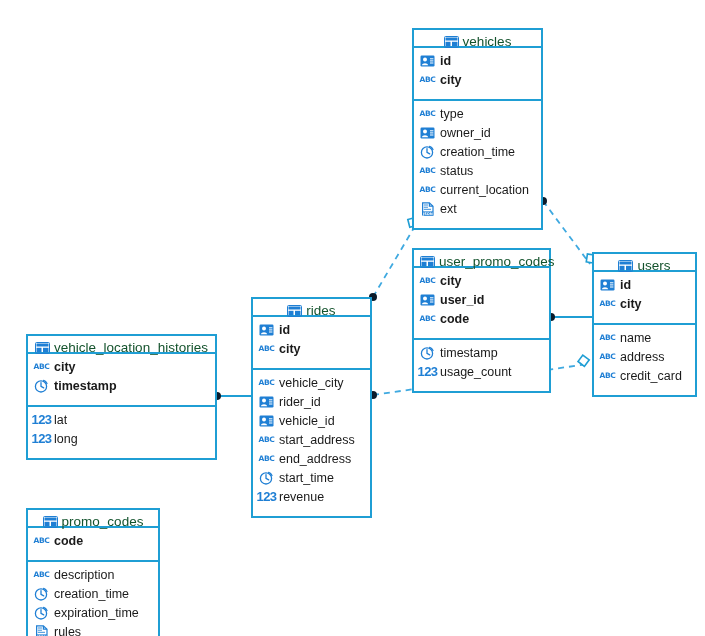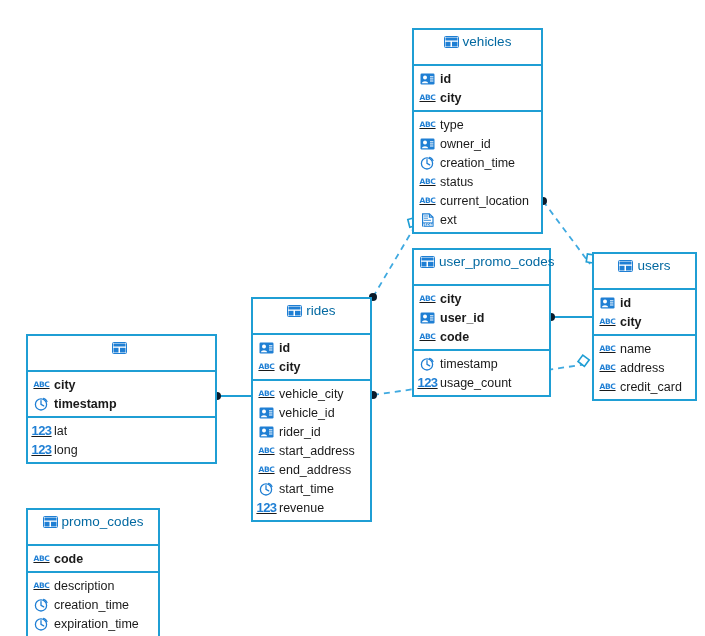--- a/index.html
+++ b/index.html
@@ -27,37 +27,37 @@
   }
   .entity {
     position: absolute;
     box-sizing: border-box;
     border: 2px solid #1f9ed4;
     background: #ffffff;
     z-index: 5;
   }
   .entity-header {
     box-sizing: border-box;
-    height: 36px;
+    height: 18px;
     line-height: 23px;
     text-align: center;
     font-size: 13.5px;
-    color: #0369a1;
+    color: #14532d;
     border-bottom: 2px solid #1f9ed4;
     background: #ffffff;
     white-space: nowrap;
     padding: 0 6px;
   }
   .entity-header .tbl-icon {
     display: inline-block;
     vertical-align: -2px;
     margin-right: 4px;
   }
   .section {
-    padding: 3px 0 3px 0;
+    padding: 3px 0 10px 0;
   }
   .section.keys {
     border-bottom: 2px solid #1f9ed4;
   }
   .field {
     display: flex;
     align-items: center;
     height: 19px;
     padding: 0 6px 0 5px;
     font-size: 12.5px;
@@ -65,21 +65,20 @@
     white-space: nowrap;
   }
   .field .f-icon {
     display: inline-flex;
     align-items: center;
     justify-content: center;
     width: 17px;
     min-width: 17px;
     height: 15px;
     margin-right: 4px;
-    text-decoration: underline;
   }
   .field .f-name {
     overflow: hidden;
   }
   .field.pk .f-name {
     font-weight: bold;
   }
   
   .ico-abc {
     font-family: "DejaVu Sans", sans-serif;
@@ -355,34 +354,34 @@
             <span class="f-icon">
               <svg width="15" height="12" viewBox="0 0 15 12">
                 <rect x="0.5" y="0.5" width="14" height="11" rx="1.2" fill="#1f7fd4"></rect>
                 <circle cx="5" cy="4.6" r="2" fill="#ffffff"></circle>
                 <path d="M1.8 10.3 C2.2 7.6 7.8 7.6 8.2 10.3 Z" fill="#ffffff"></path>
                 <rect x="10" y="3.3" width="3.4" height="1" fill="#ffffff"></rect>
                 <rect x="10" y="5.4" width="3.4" height="1" fill="#ffffff"></rect>
                 <rect x="10" y="7.5" width="3.4" height="1" fill="#ffffff"></rect>
               </svg>
             </span>
+            <span class="f-name">rider_id</span>
+          </div>
+          <div class="field">
+            <span class="f-icon">
+              <svg width="15" height="12" viewBox="0 0 15 12">
+                <rect x="0.5" y="0.5" width="14" height="11" rx="1.2" fill="#1f7fd4"></rect>
+                <circle cx="5" cy="4.6" r="2" fill="#ffffff"></circle>
+                <path d="M1.8 10.3 C2.2 7.6 7.8 7.6 8.2 10.3 Z" fill="#ffffff"></path>
+                <rect x="10" y="3.3" width="3.4" height="1" fill="#ffffff"></rect>
+                <rect x="10" y="5.4" width="3.4" height="1" fill="#ffffff"></rect>
+                <rect x="10" y="7.5" width="3.4" height="1" fill="#ffffff"></rect>
+              </svg>
+            </span>
             <span class="f-name">vehicle_id</span>
-          </div>
-          <div class="field">
-            <span class="f-icon">
-              <svg width="15" height="12" viewBox="0 0 15 12">
-                <rect x="0.5" y="0.5" width="14" height="11" rx="1.2" fill="#1f7fd4"></rect>
-                <circle cx="5" cy="4.6" r="2" fill="#ffffff"></circle>
-                <path d="M1.8 10.3 C2.2 7.6 7.8 7.6 8.2 10.3 Z" fill="#ffffff"></path>
-                <rect x="10" y="3.3" width="3.4" height="1" fill="#ffffff"></rect>
-                <rect x="10" y="5.4" width="3.4" height="1" fill="#ffffff"></rect>
-                <rect x="10" y="7.5" width="3.4" height="1" fill="#ffffff"></rect>
-              </svg>
-            </span>
-            <span class="f-name">rider_id</span>
           </div>
           <div class="field">
             <span class="f-icon">
               <span class="ico-abc">ABC</span>
             </span>
             <span class="f-name">start_address</span>
           </div>
           <div class="field">
             <span class="f-icon">
               <span class="ico-abc">ABC</span>
@@ -406,21 +405,21 @@
             <span class="f-name">revenue</span>
           </div>
         </div>
       </div>
       <div class="entity" style="left: 26px; top: 334px; width: 191px;">
         <div class="entity-header"><span class="tbl-icon"><svg width="15" height="12" viewBox="0 0 15 12">
               <rect x="0.5" y="0.5" width="14" height="11" rx="1" fill="none" stroke="#1f7fd4" stroke-width="1"></rect>
               <rect x="1.5" y="1.5" width="12" height="3" fill="#1f7fd4"></rect>
               <rect x="1.5" y="5.8" width="5" height="4.7" fill="#1f7fd4"></rect>
               <rect x="8" y="5.8" width="5.5" height="4.7" fill="#1f7fd4"></rect>
-            </svg></span></div>
+            </svg></span><span>vehicle_location_histories</span></div>
         <div class="section keys">
           <div class="field pk">
             <span class="f-icon">
               <span class="ico-abc">ABC</span>
             </span>
             <span class="f-name">city</span>
           </div>
           <div class="field pk">
             <span class="f-icon">
               <svg width="15" height="14" viewBox="0 0 15 14">

